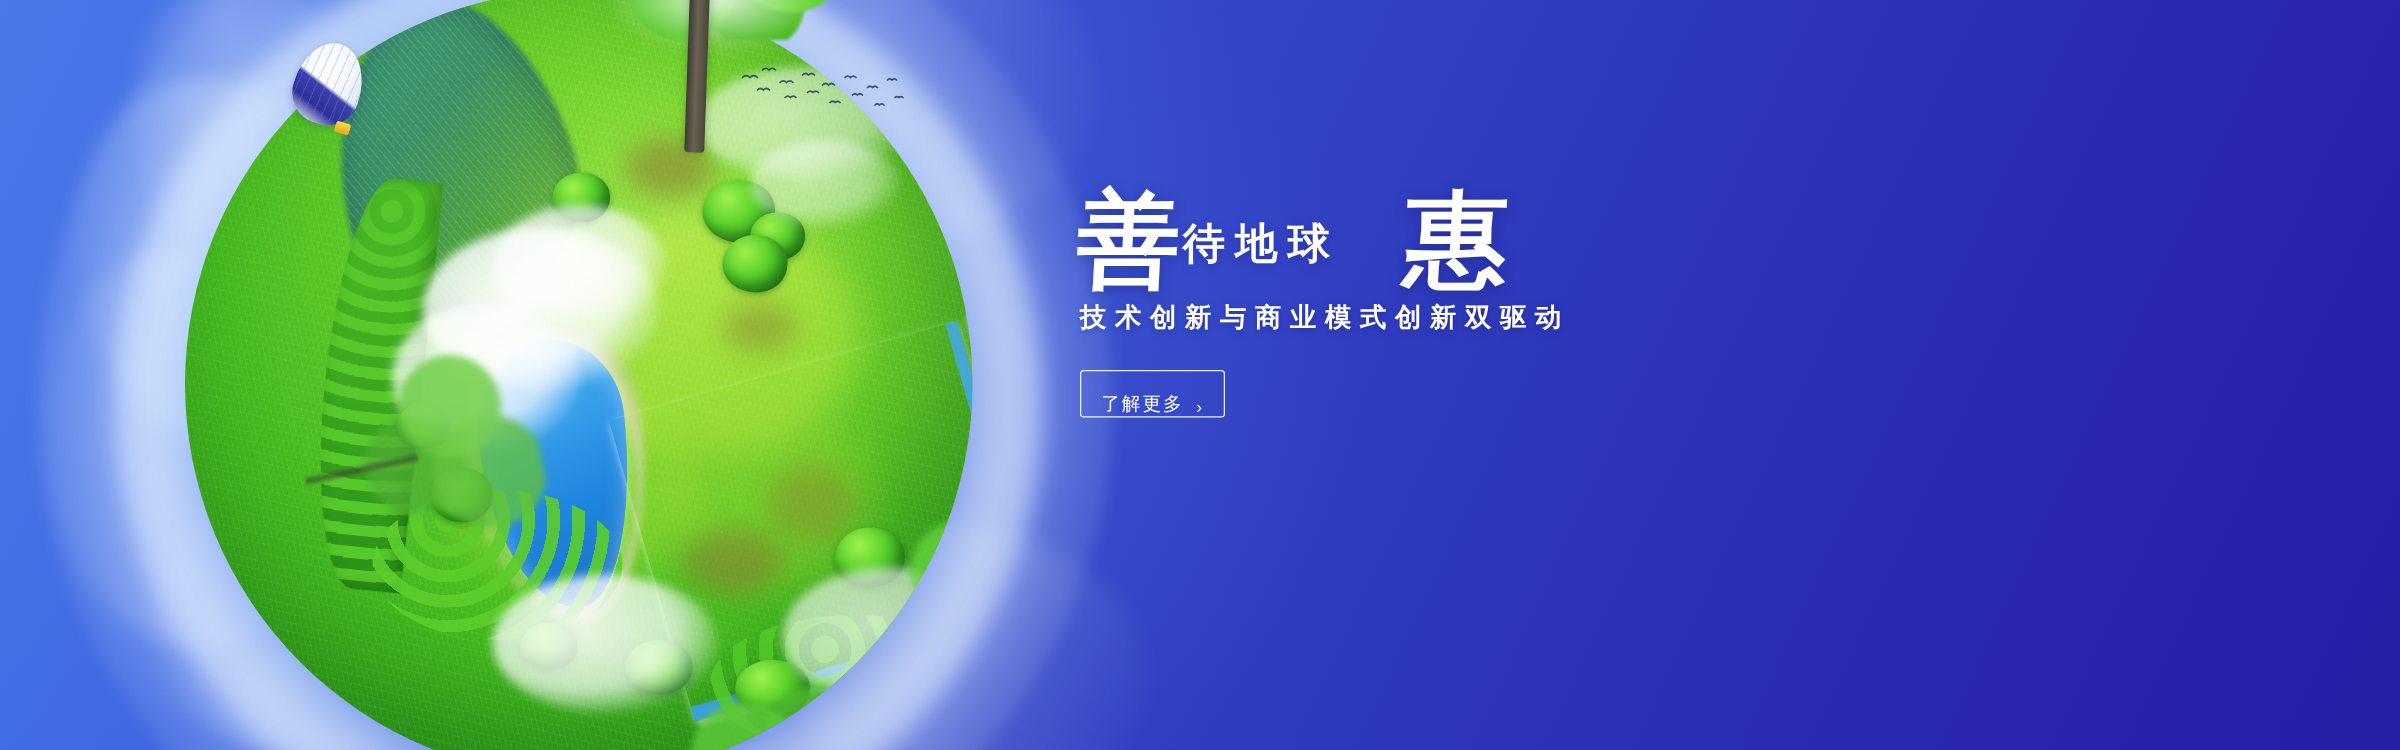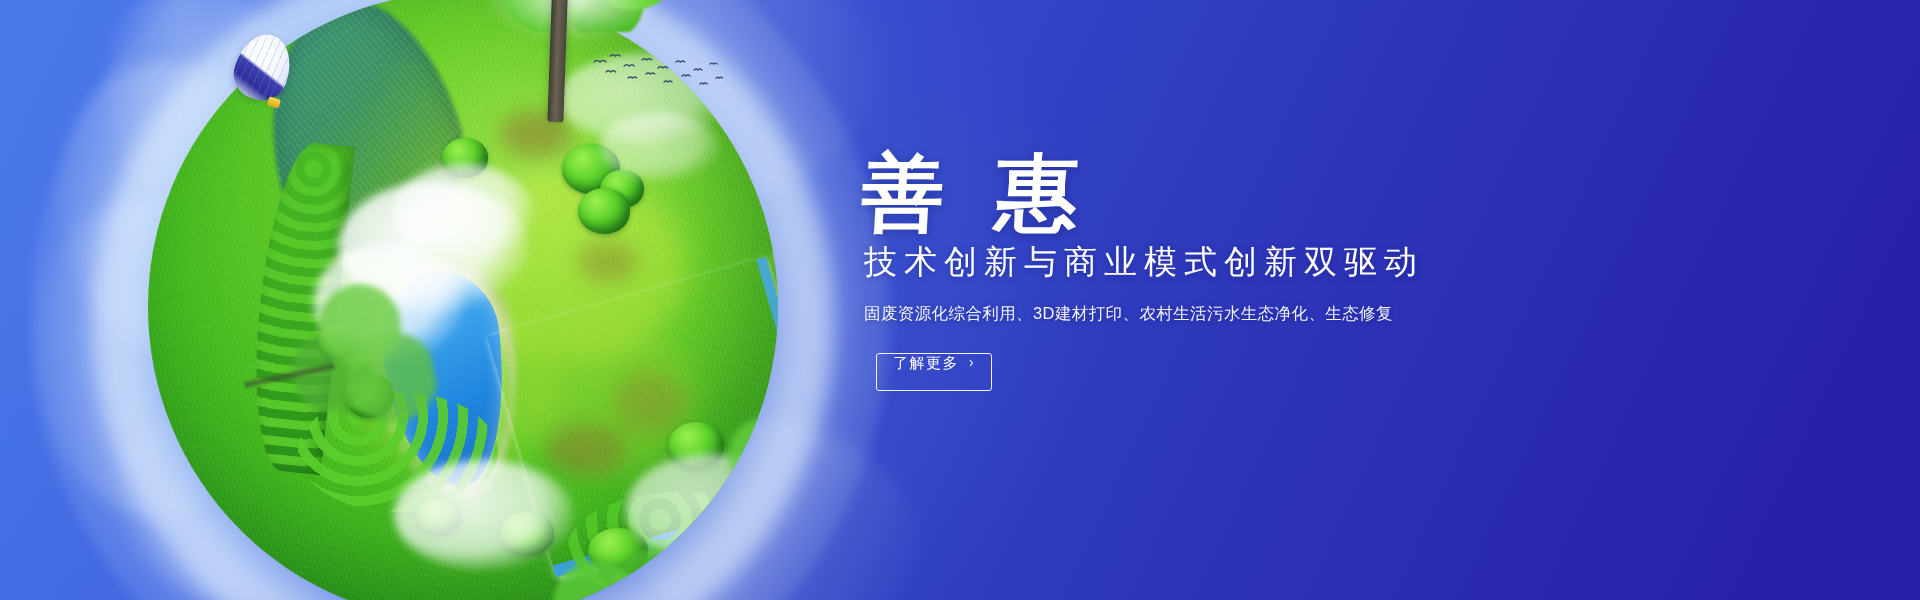--- a/index.html
+++ b/index.html
@@ -312,32 +312,32 @@
     transform:skewX(-3deg);
   }
   .sub-brush{
     font-family:"DejaVu Serif","Liberation Serif",serif;
     font-size:34px; font-weight:700; letter-spacing:8px;
     padding-bottom:12px; margin-left:2px;
     text-shadow:0 2px 8px rgba(10,20,90,.3);
   }
   .gap{ width:52px; }
   #subtitle{
-    font-size:33px; letter-spacing:7px; font-weight:400;
+    font-size:21px; letter-spacing:7px; font-weight:700;
     margin:6px 0 0 2px; white-space:nowrap;
     text-shadow:0 1px 6px rgba(10,20,90,.35);
   }
   #desc{
     font-size:16.5px; letter-spacing:.4px; margin:18px 0 0 2px;
     white-space:nowrap; color:#f2f5ff;
     text-shadow:0 1px 5px rgba(10,20,90,.35);
   }
   #cta{
-    display:inline-flex; align-items:flex-start; justify-content:center; gap:10px;
-    margin-top:28px; margin-left:14px;
+    display:inline-flex; align-items:flex-end; justify-content:center; gap:10px;
+    margin-top:28px; margin-left:2px;
     width:116px; height:38px;
     border:1px solid rgba(255,255,255,.92);
     border-radius:3px;
     color:#ffffff; font-size:15px; letter-spacing:1.5px;
     background:transparent; cursor:pointer;
     text-decoration:none;
   }
   #cta-chevron{ font-size:14px; opacity:.95; }
 </style>
 </head>
@@ -447,27 +447,27 @@
         <path d="M122 16 q1.8 -1.8 3.6 0 q1.8 -1.8 3.6 0"></path>
         <path d="M128 30 q1.6 -1.6 3.2 0 q1.6 -1.6 3.2 0"></path>
       </g>
     </svg>
   </div>
 
   <div id="content">
 
     <div id="headline">
       <span class="brush">善</span>
+      <span class="sub-brush">待地球</span>
       <span class="gap"></span>
       <span class="brush">惠</span>
     </div>
 
     <div id="subtitle">技术创新与商业模式创新双驱动</div>
 
-    <div id="desc">固废资源化综合利用、3D建材打印、农村生活污水生态净化、生态修复</div>
 
     <a id="cta" href="#">
       <span>了解更多</span>
       <span id="cta-chevron">›</span>
     </a>
 
   </div>
 </div>
 
 </body></html>

